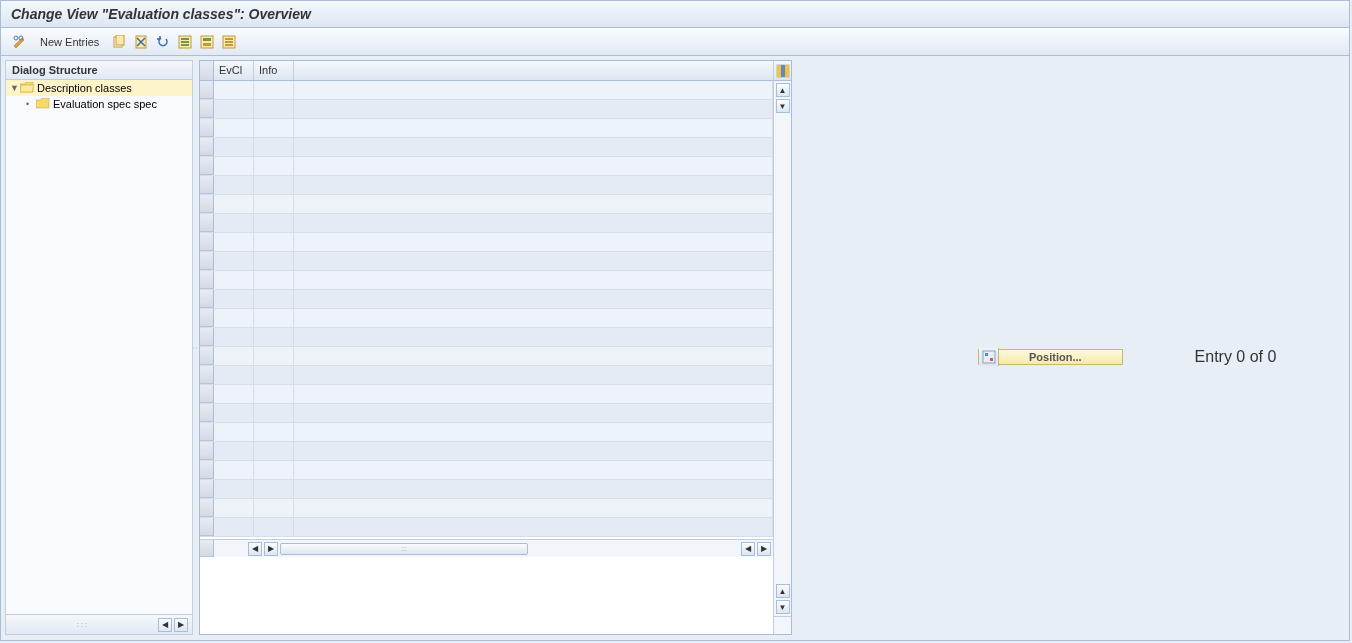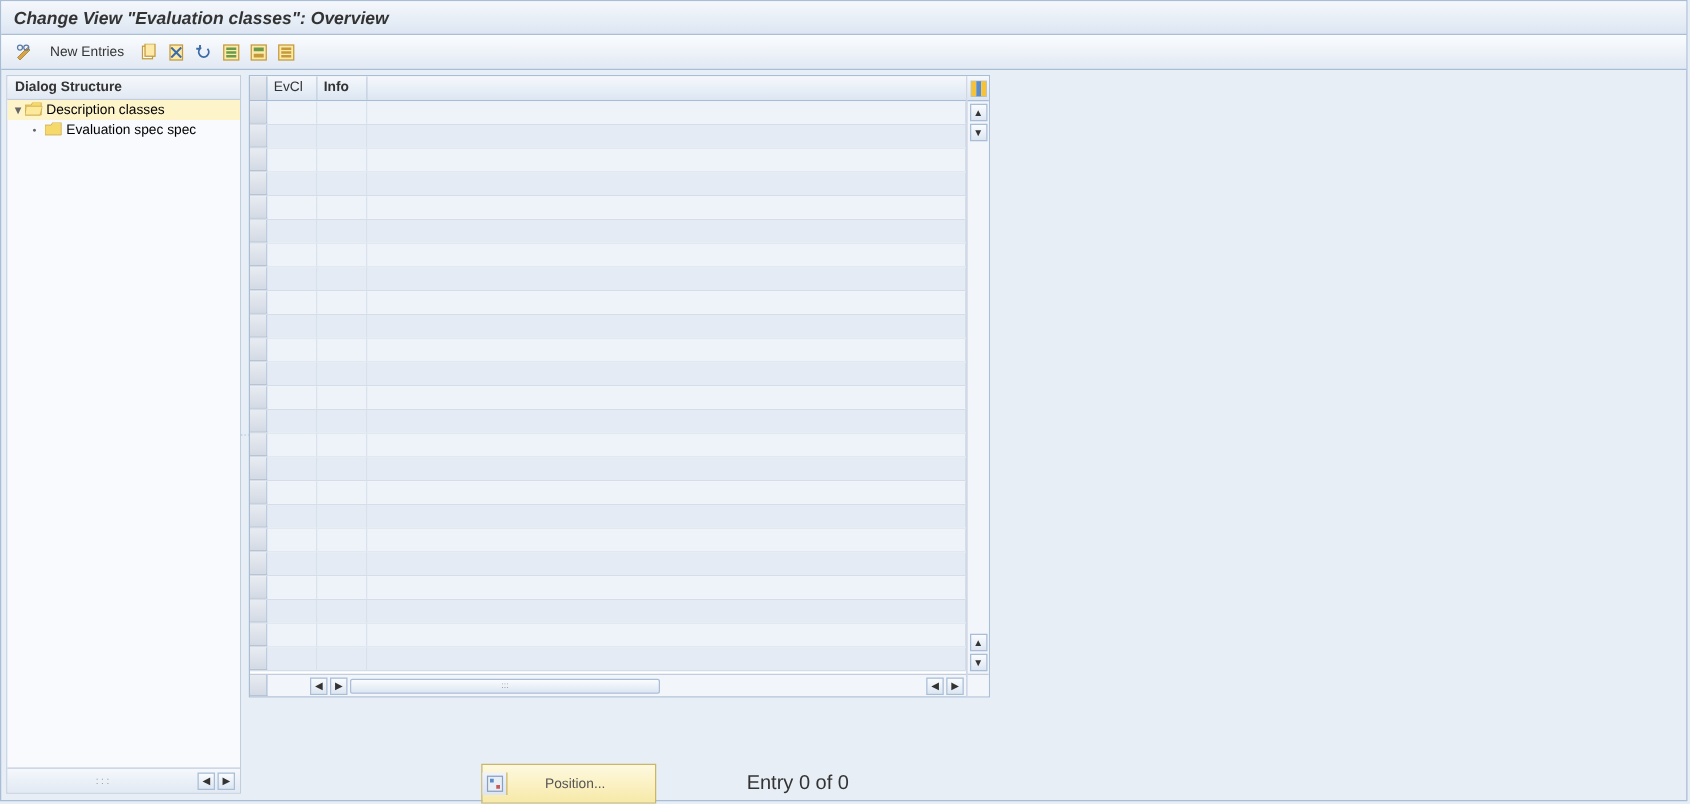--- a/index.html
+++ b/index.html
@@ -157,22 +157,21 @@
     }
     .splitter-dots {
       color: #a8bdd6;
       font-size: 8px;
       writing-mode: vertical-rl;
     }
     .content {
       flex: 1;
       padding: 4px 4px 4px 0;
       display: flex;
-      flex-direction: column;
-      gap: 35px;
+      flex-direction: row;
     }
     .table-wrap {
       display: flex;
       border: 1px solid #a8bdd6;
       background: #fff;
       width: 593px;
     }
     .table-main {
       flex: 1;
       overflow: hidden;
@@ -189,21 +188,21 @@
       border-right: 1px solid #a8bdd6;
     }
     .col-header {
       padding: 3px 5px;
       border-right: 1px solid #c2cedd;
       font-size: 11px;
       color: #333;
       overflow: hidden;
     }
     .col-evcl { width: 40px; }
-    .col-info { width: 40px; font-weight: bold; }
+    .col-info { width: 40px; }
     .col-desc { flex: 1; }
     .table-body {
       height: 458px;
       overflow: hidden;
     }
     .table-row {
       display: flex;
       height: 19px;
       border-bottom: 1px solid #d4dde8;
     }
@@ -305,22 +304,23 @@
       display: flex;
       align-items: center;
       gap: 12px;
       padding-left: 186px;
     }
     .position-btn {
       display: flex;
       align-items: center;
       background: linear-gradient(to bottom, #fef9e0, #f7e9a8);
       border: 1px solid #c9b66a;
-      height: 32px;
+      height: 16px;
       cursor: pointer;
+      font-weight: bold;
     }
     .position-btn .pos-icon {
       width: 20px;
       height: 18px;
       display: flex;
       align-items: center;
       justify-content: center;
       border-right: 1px solid #c9b66a;
       background: linear-gradient(to bottom,#f0f4fa,#dde5f0);
     }

